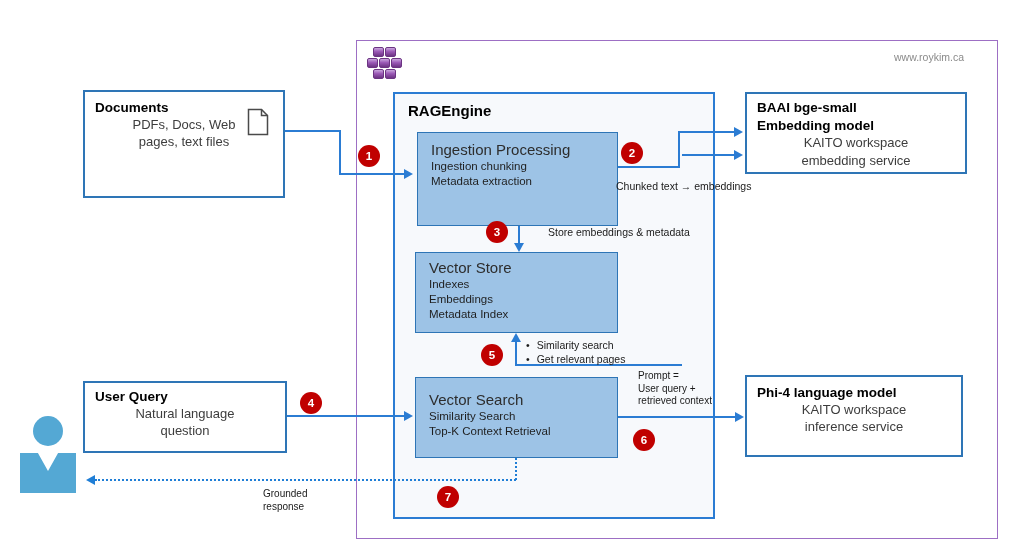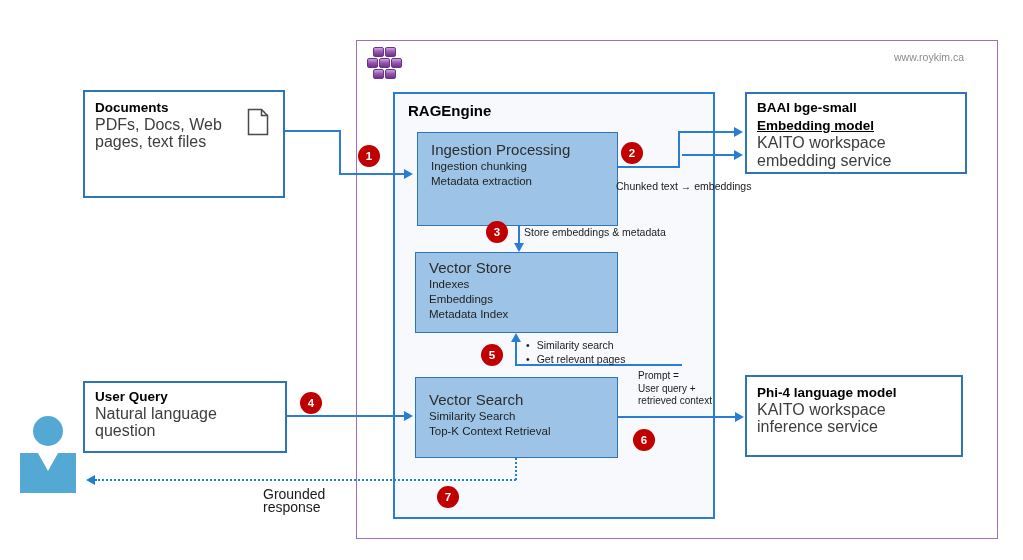--- a/index.html
+++ b/index.html
@@ -22,21 +22,21 @@
   
   .logo{position:absolute;left:367px;top:47px;display:flex;flex-direction:column;align-items:center;gap:1px;}
   .logo .lrow{display:flex;gap:1px;}
   .logo .cell{width:9px;height:8px;border-radius:2px;background:linear-gradient(180deg,#c9a6dd 0%,#9b59b6 45%,#6c3483 100%);border:0.5px solid #6c3483;}
 
   .watermark{position:absolute;left:870px;top:51px;width:118px;text-align:center;font-size:10.5px;color:#8a8a8a;}
 
   
   .wnode{position:absolute;background:#fff;border:2px solid var(--border-blue);box-sizing:border-box;padding:7px 10px;}
   .wnode .t{font-size:13.5px;font-weight:bold;color:#000;line-height:17px;display:block;}
-  .wnode .b{font-size:16px;color:#3d3d3d;line-height:17px;display:block;}
+  .wnode .b{font-size:13px;color:#3d3d3d;line-height:17px;display:block;text-align:center;}
 
   
   .bnode{position:absolute;background:var(--fill-blue);border:1.5px solid var(--border-blue);box-sizing:border-box;padding:7px 8px 0 13px;}
   .bnode .t{font-size:15px;color:#2d2d2d;line-height:19px;display:block;}
   .bnode .i{font-size:11.5px;color:#1f1f1f;line-height:15px;display:block;}
 
   
   .ch{position:absolute;height:2px;background:var(--blue);}
   .cv{position:absolute;width:2px;background:var(--blue);}
   .dh{position:absolute;height:0;border-top:2px dotted #1f7ed6;}
@@ -150,56 +150,56 @@
         </svg>
     </span>
   </div>
   <div class="wnode" style="left:83px;top:381px;width:204px;height:72px;padding-top:5px;">
     <span class="t">User Query</span>
     <span class="b">Natural language</span>
     <span class="b">question</span>
   </div>
   <div class="wnode" style="left:745px;top:92px;width:222px;height:82px;padding-top:5px;line-height:17.5px;">
     <span class="t" style="line-height:17.5px;">BAAI bge-small</span>
-    <span class="t" style="line-height:17.5px;text-decoration:underline;">Embedding model</span>
+    <span class="t" style="line-height:17.5px;">Embedding model</span>
     <span class="b" style="line-height:17.5px;">KAITO workspace</span>
     <span class="b" style="line-height:17.5px;">embedding service</span>
   </div>
   <div class="wnode" style="left:745px;top:375px;width:218px;height:82px;">
     <span class="t">Phi-4 language model</span>
     <span class="b">KAITO workspace</span>
     <span class="b">inference service</span>
   </div>
 
   <div class="step" style="left:358px;top:145px;">1</div>
   <div class="step" style="left:621px;top:142px;">2</div>
   <div class="step" style="left:486px;top:221px;">3</div>
   <div class="step" style="left:300px;top:392px;">4</div>
   <div class="step" style="left:481px;top:344px;">5</div>
   <div class="step" style="left:633px;top:429px;">6</div>
   <div class="step" style="left:437px;top:486px;">7</div>
 
   <div class="lbl" style="left:616px;top:180px;font-size:10.5px;">Chunked text → embeddings</div>
-  <div class="lbl" style="left:524px;top:226px;font-size:10.5px;">Store embeddings &amp; metadata</div>
+  <div class="lbl" style="left:548px;top:226px;font-size:10.5px;">Store embeddings &amp; metadata</div>
   <div class="lbl bullets" style="left:526px;top:339px;">
     <div class="row">
         <span>•</span>
         <span>Similarity search</span>
       </div>
     <div class="row">
         <span>•</span>
         <span>Get relevant pages</span>
       </div>
   </div>
   <div class="lbl" style="left:638px;top:370px;font-size:10px;line-height:12.5px;">
     <span>Prompt =</span>
     <span>User query +</span>
     <span>retrieved context</span>
   </div>
-  <div class="lbl" style="left:263px;top:488px;font-size:14px;line-height:12.5px;">
+  <div class="lbl" style="left:263px;top:488px;font-size:10px;line-height:12.5px;">
     <span>Grounded</span>
     <span>response</span>
   </div>
 
   <div class="person-head"></div>
   <div class="person-body"></div>
 
 </div>
 
 </body></html>

